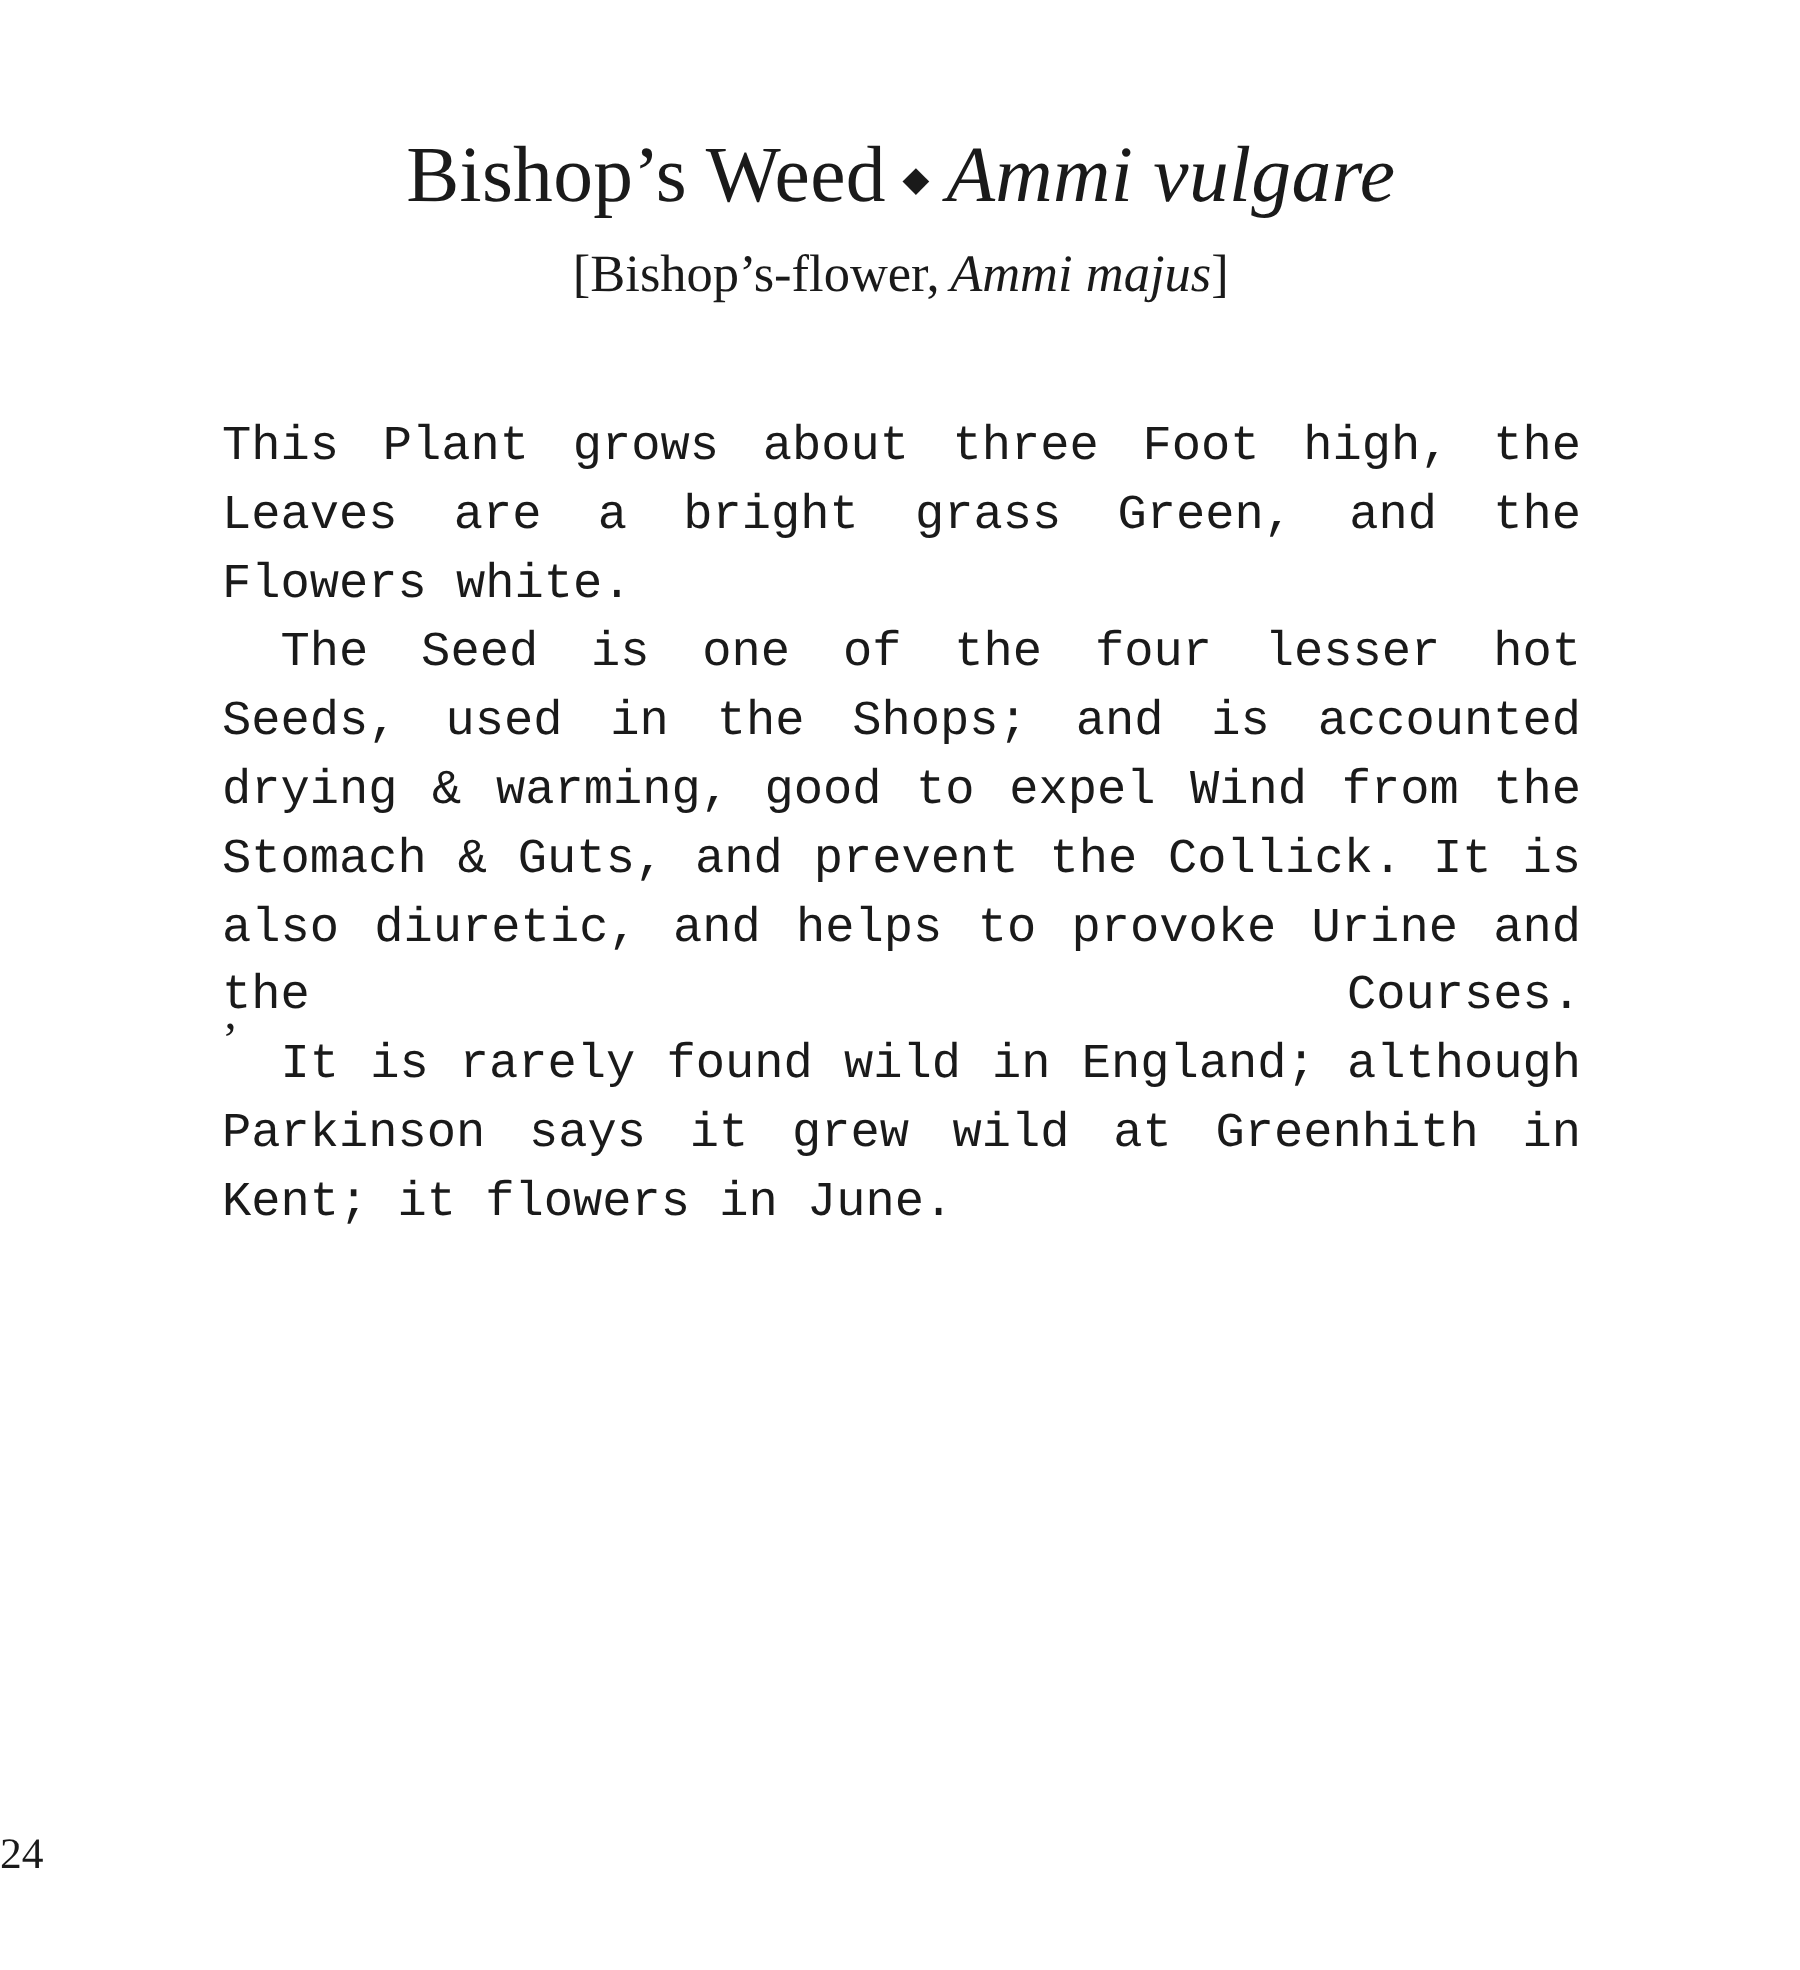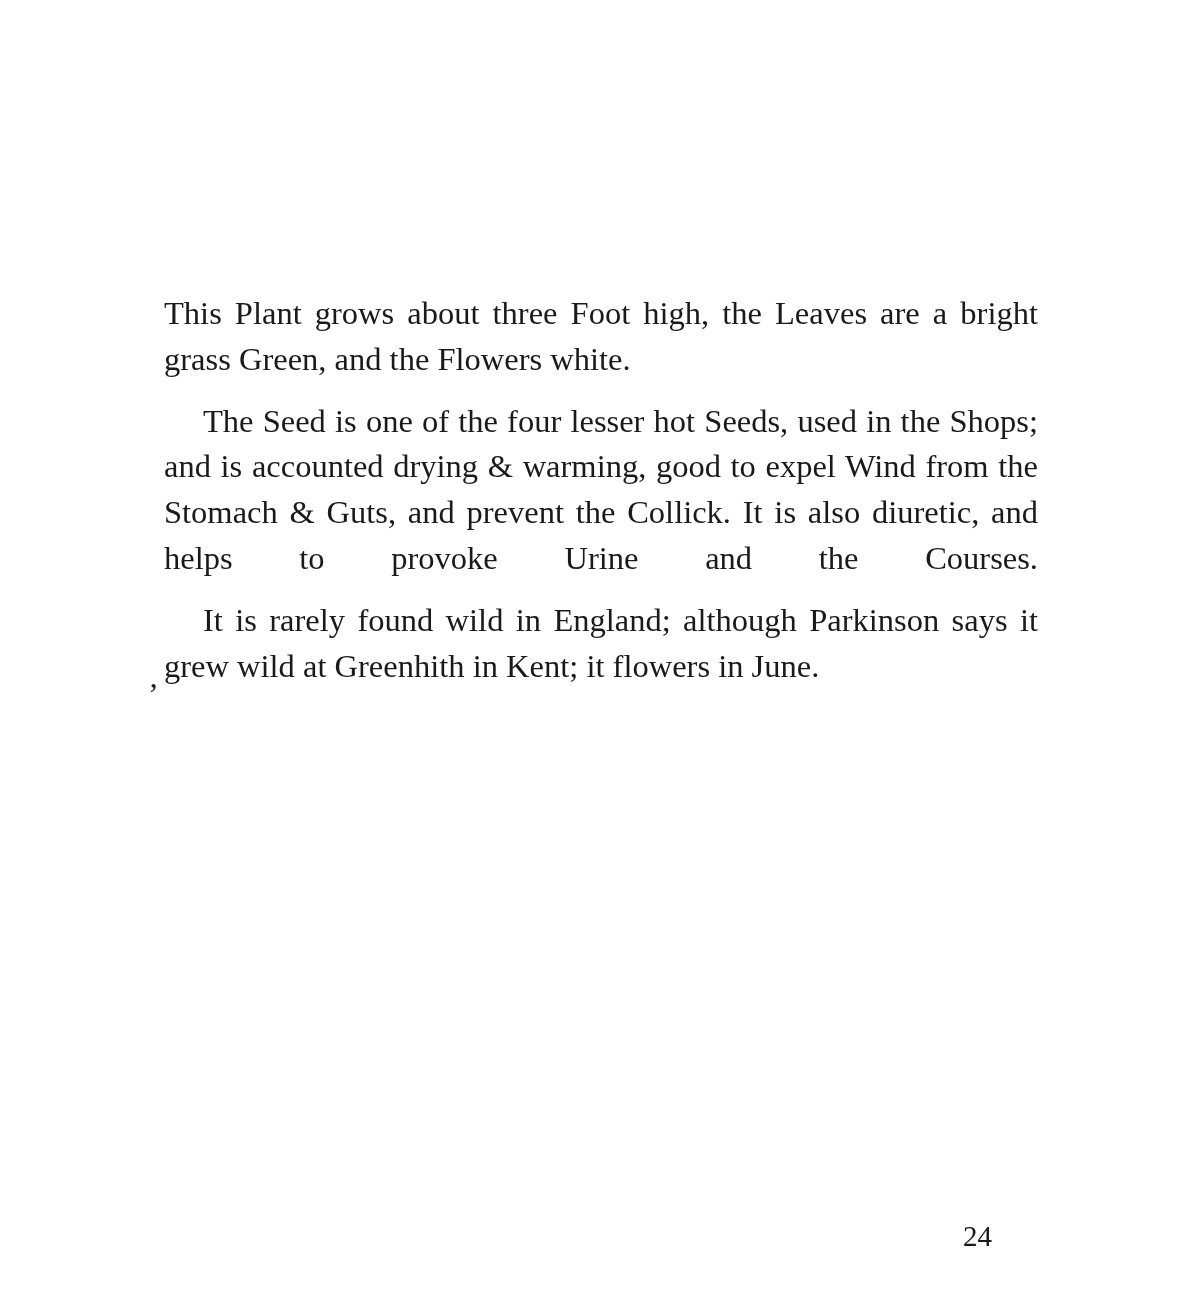--- a/index.html
+++ b/index.html
@@ -80,22 +80,23 @@
     top: 275px;
     width: 906px;
     font-size: 32.5px;
     line-height: 45.8px;
     text-align: justify;
     text-justify: inter-word;
     hyphens: none;
   }
 
   .body-text p {
-    margin: 16px;
+    margin: 0;
     text-indent: 0;
+    font-family: Liberation Mono, monospace;
   }
 
   .body-text p.indented {
     text-indent: 39px;
   }
 
   .body-text p.last-line-full {
     text-align-last: justify;
   }
 
@@ -107,32 +108,43 @@
     line-height: 45.8px;
   }
 
   
 
   .folio {
     position: absolute;
     left: 0;
     top: 1222px;
     width: 992px;
-    text-align: right;
+    text-align: left;
     font-size: 29px;
     line-height: 1;
     font-variant-numeric: oldstyle-nums;
     font-feature-settings: "onum" 1;
   }
 </style>
 </head>
 <body>
 
 <div class="page">
 
+  <div class="heading-block">
+
+    <h1 class="entry-title">
+      <span class="common-name">Bishop’s Weed</span><span class="title-separator">⬥</span><span class="binomial">Ammi vulgare</span>
+    </h1>
+
+    <h2 class="entry-subtitle">
+      <span>[</span><span class="syn-common">Bishop’s-flower, </span><span class="syn-binomial">Ammi majus</span><span>]</span>
+    </h2>
+
+  </div>
 
   <div class="body-text">
     <p>This Plant grows about three Foot high, the Leaves are a bright grass Green, and the Flowers white.</p>
     <p class="indented last-line-full">The Seed is one of the four lesser hot Seeds, used in the Shops; and is accounted drying &amp; warming, good to expel Wind from the Stomach &amp; Guts, and prevent the Collick. It is also diuretic, and helps to provoke Urine and the Courses.</p>
     <p class="indented">It is rarely found wild in England; although Parkinson says it grew wild at Greenhith in Kent; it flowers in June.</p>
   </div>
 
   <div class="stray-mark">’</div>
 
   <div class="folio">24</div>

